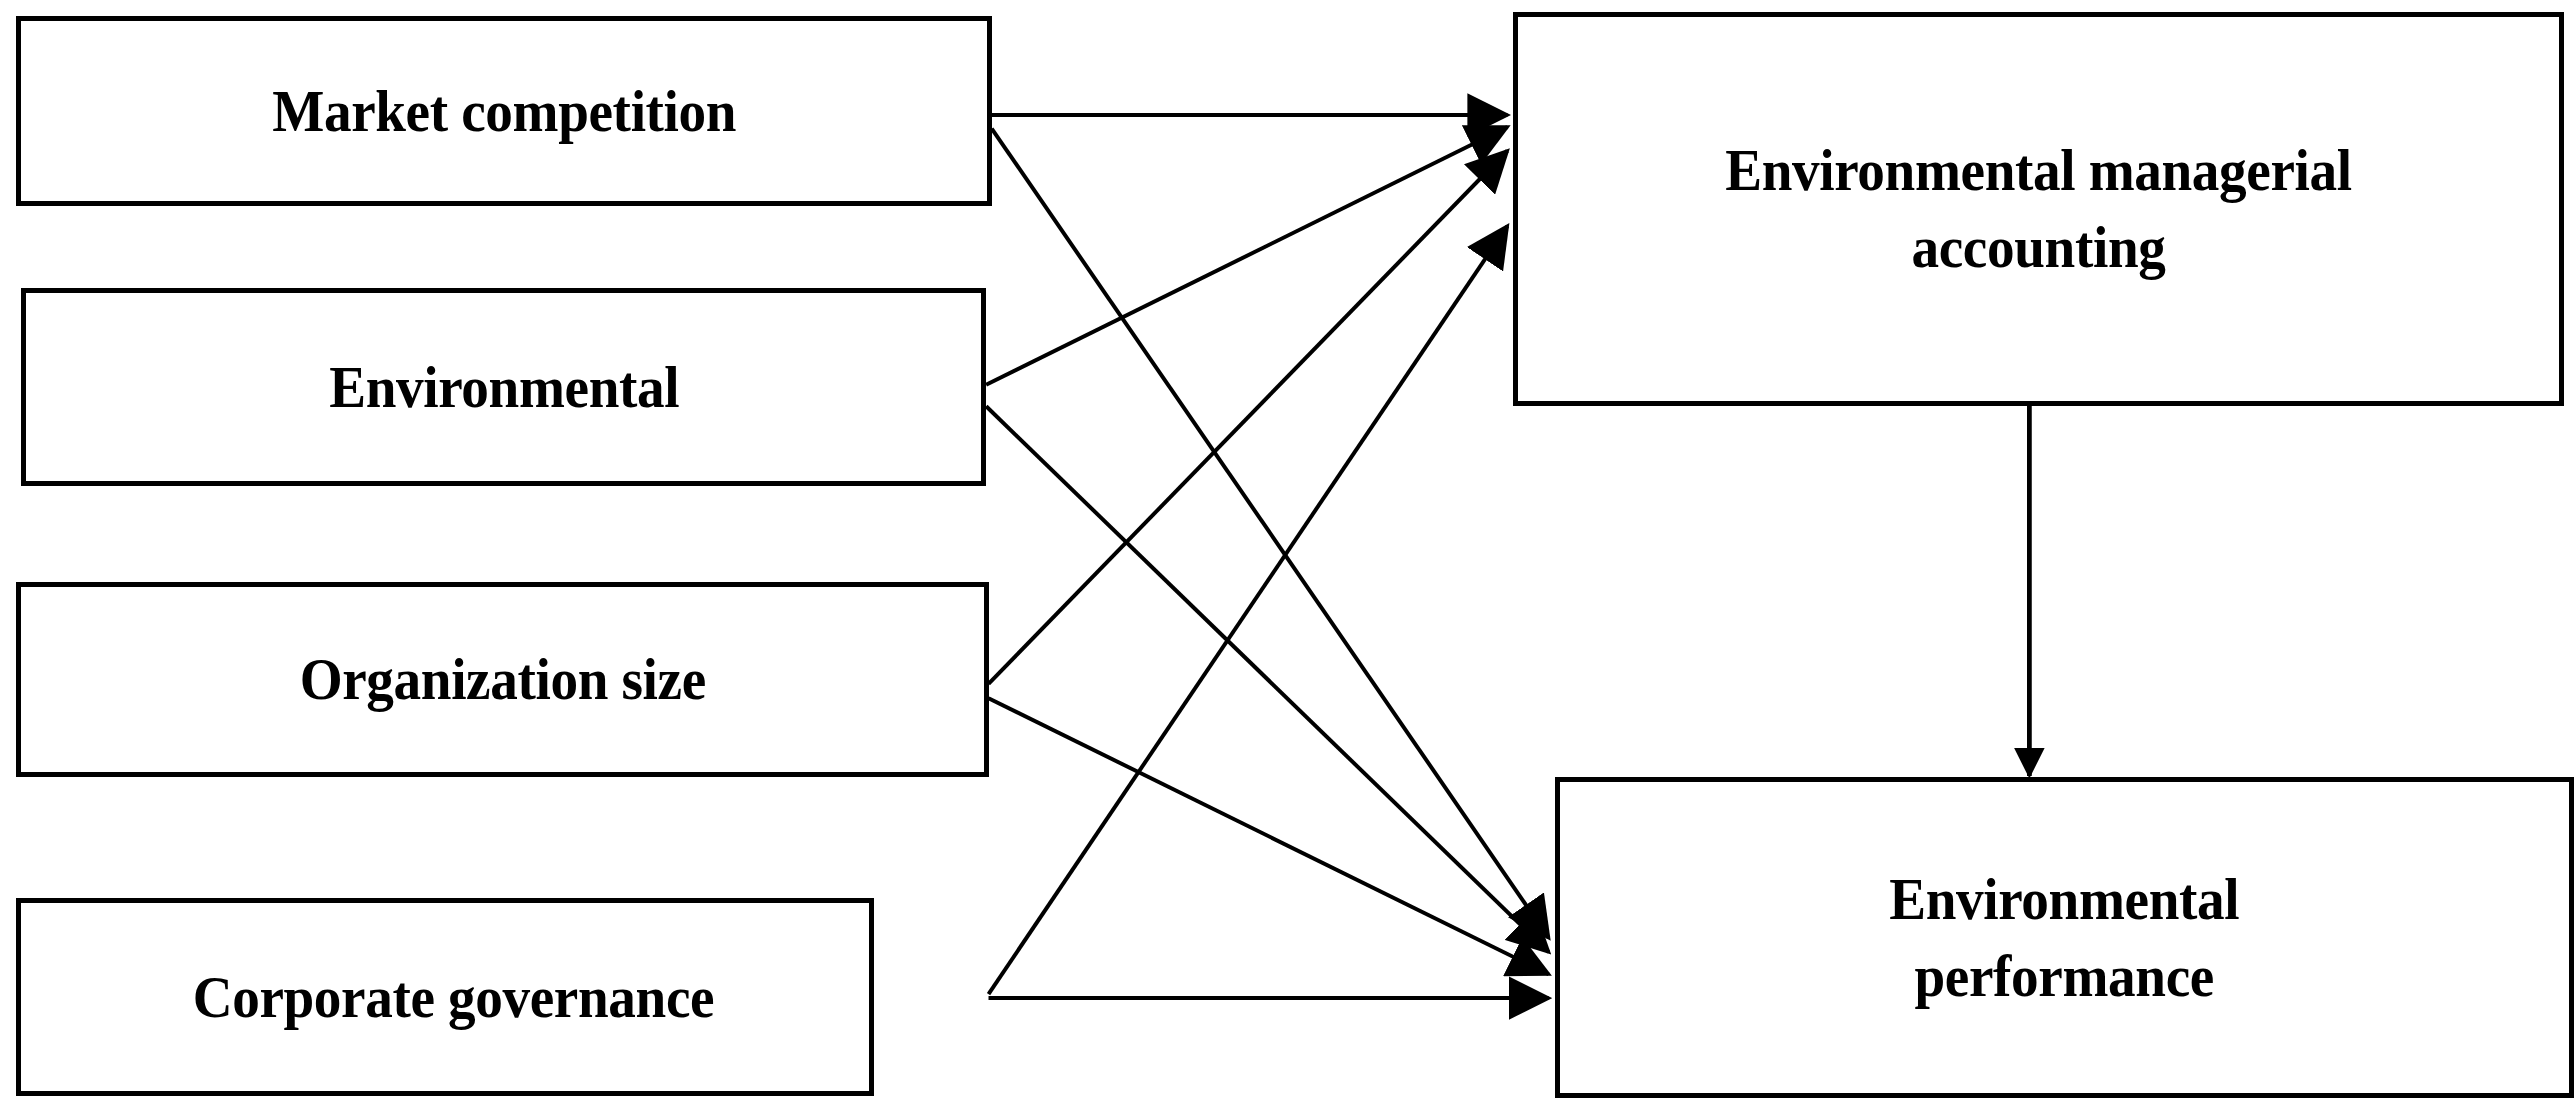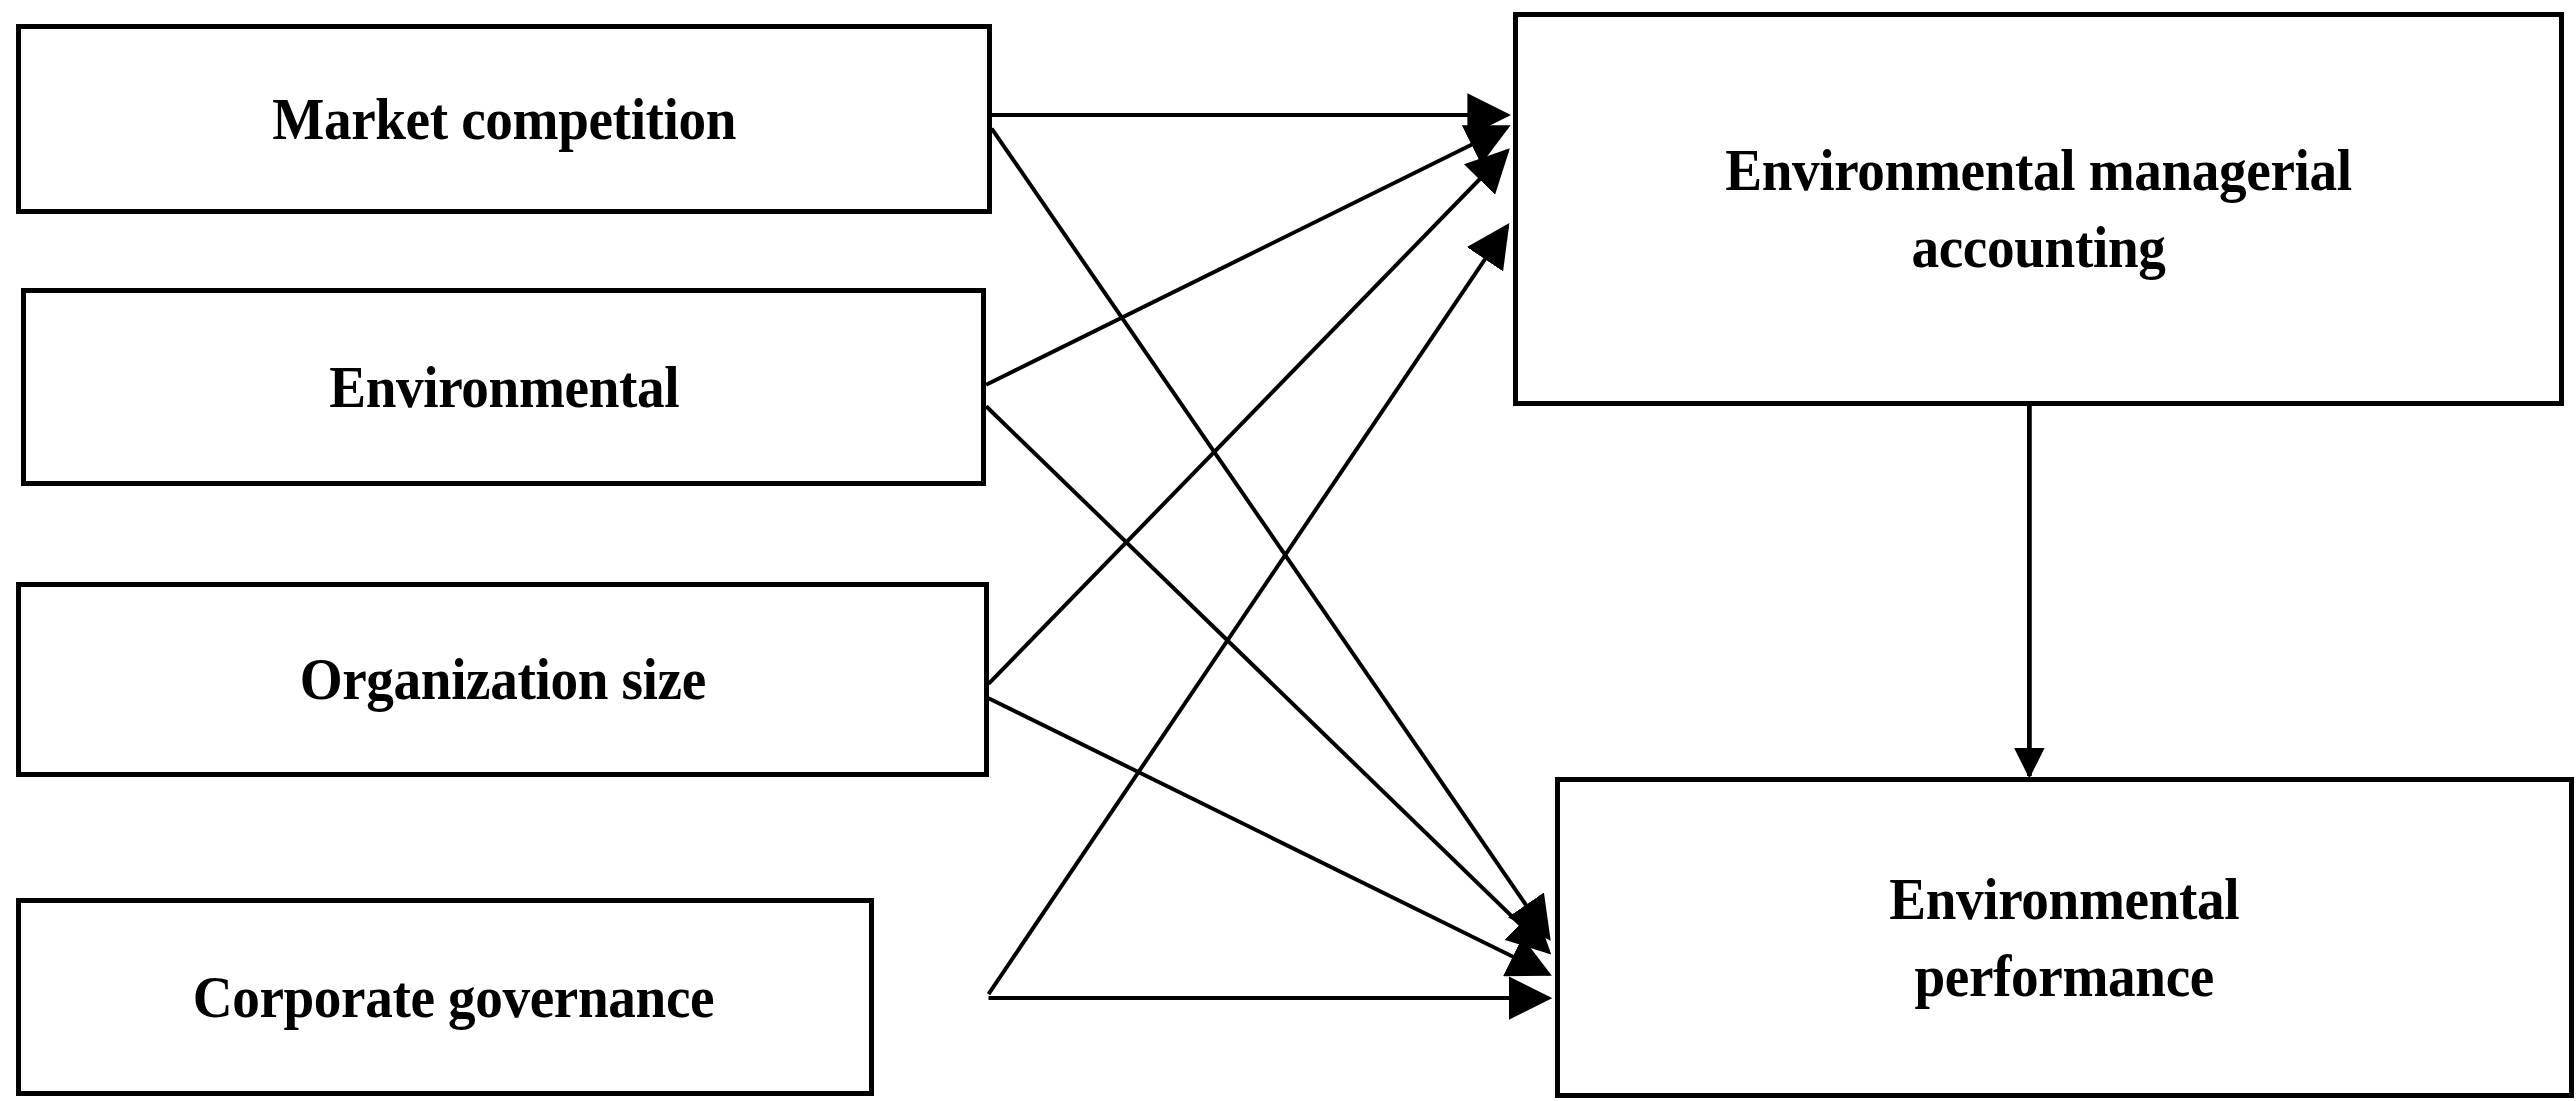--- a/index.html
+++ b/index.html
@@ -41,21 +41,21 @@
     font-weight: bold;
     font-size: 60px;
     line-height: 1.28;
     color: #000000;
     letter-spacing: -0.4px;
     transform: scaleX(0.92);
     white-space: pre-line;
     padding: 0 11px;
   }
   
-  #node-market-competition { left: 16px;  top: 24px;   width: 976px; height: 190px; }
+  #node-market-competition { left: 16px;  top: 16px;   width: 976px; height: 190px; }
   #node-environmental      { left: 21.4px;  top: 288px;  width: 965px; height: 198px; }
   #node-organization-size  { left: 16px;  top: 582px;  width: 973px; height: 195px; }
   #node-corporate-governance { left: 16px; top: 898px; width: 858px; height: 198px; padding-left: 16px; }
   
   #node-ema                { left: 1513px; top: 12px;  width: 1051px; height: 394px; }
   #node-environmental-performance { left: 1555px; top: 777px; width: 1019px; height: 321px; }
 </style>
 </head>
 <body>
 

